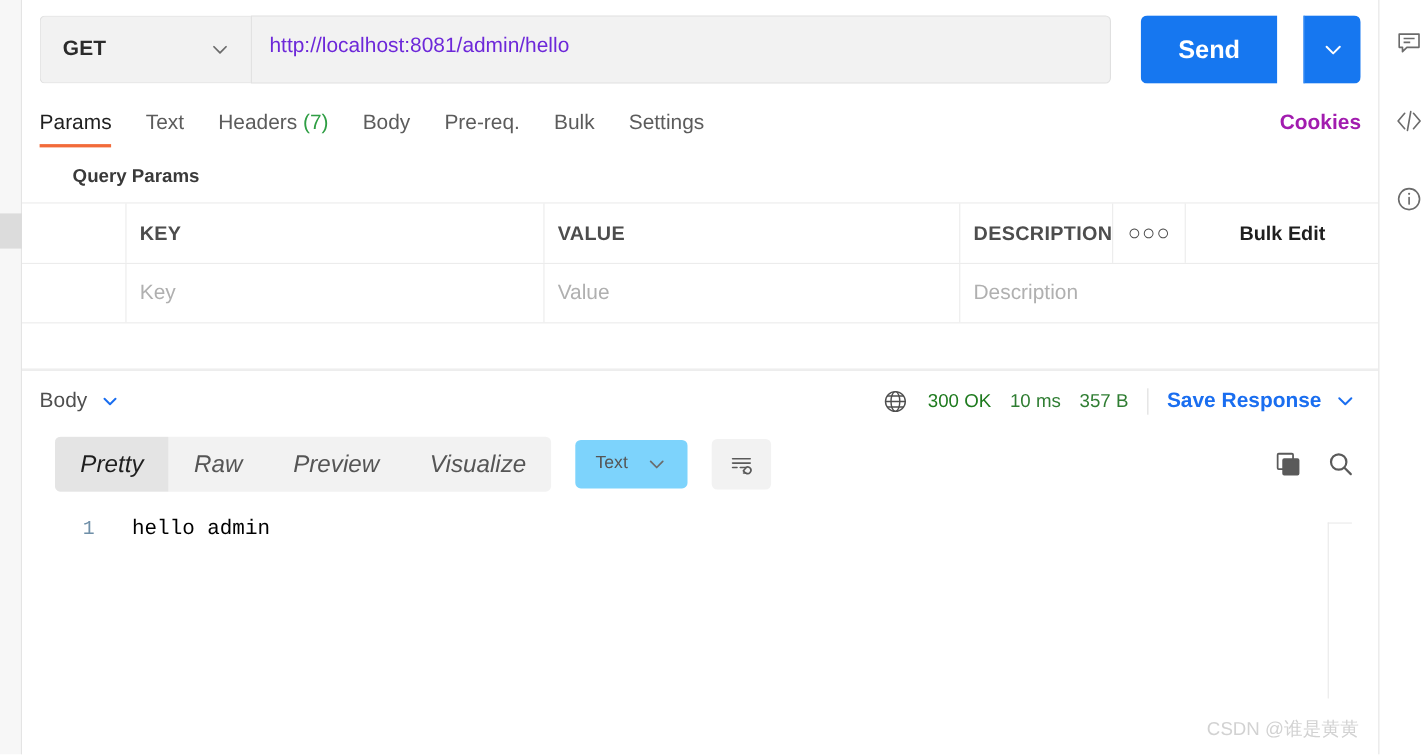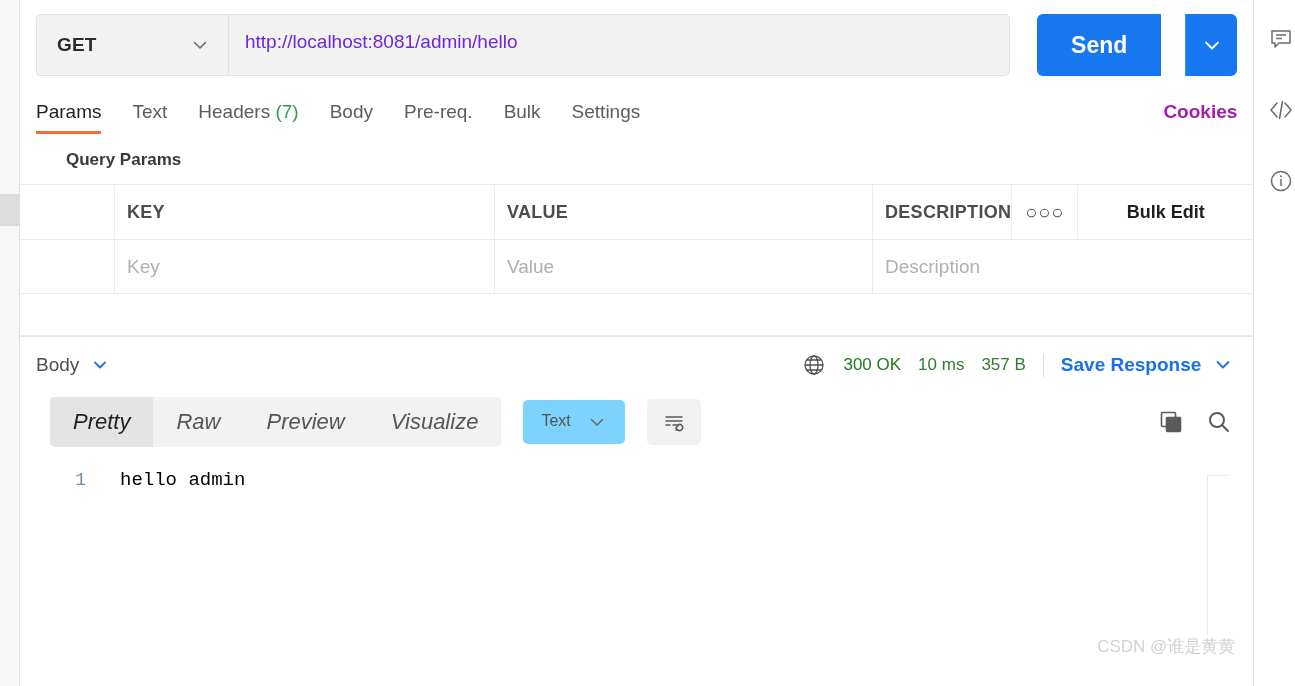--- a/index.html
+++ b/index.html
@@ -209,21 +209,21 @@
     font-size: 19px; color: #000000;
     padding-left: 22px;
   }
   .code-scroll {
     position: absolute; right: 24px; top: 18px;
     width: 22px; height: 160px;
     border-left: 1px solid #e9e9e9;
     border-top: 1px solid #e9e9e9;
   }
   .watermark {
-    position: absolute; right: 18px; bottom: 28px;
+    position: absolute; right: 18px; bottom: 12px;
     font-size: 17px; color: #d2d2d2;
     white-space: nowrap;
   }
 
   
   .right-rail {
     width: 54px; height: 686px; flex: none;
     background: #ffffff;
     display: flex; flex-direction: column;
     align-items: center;

